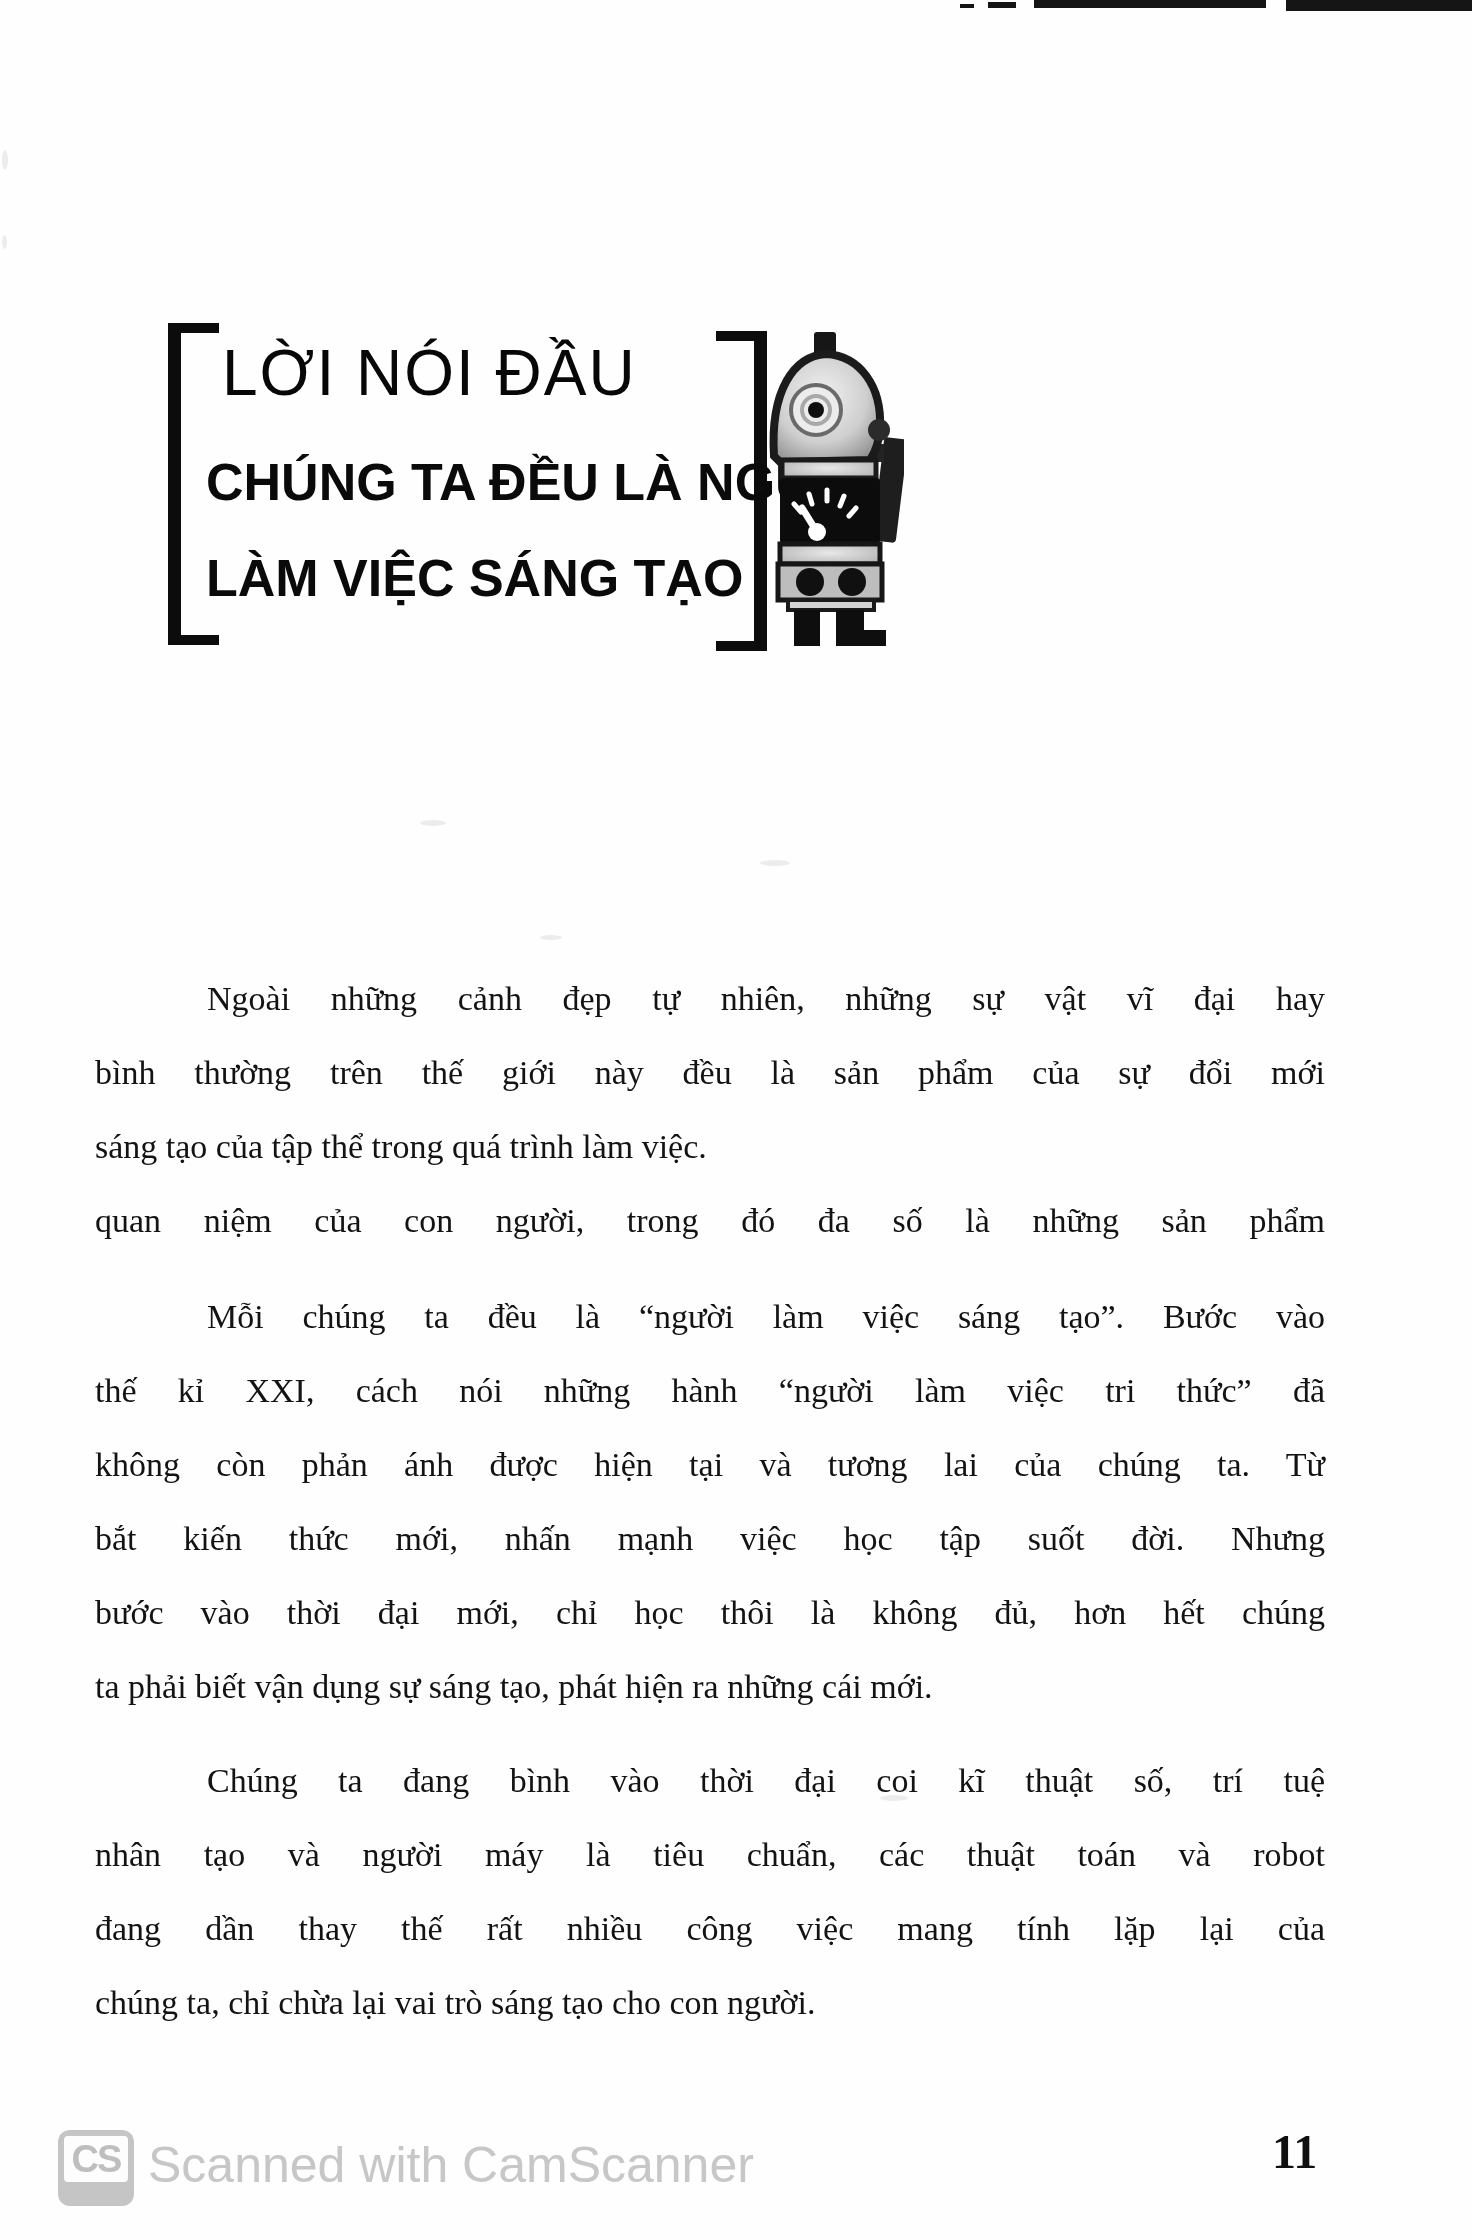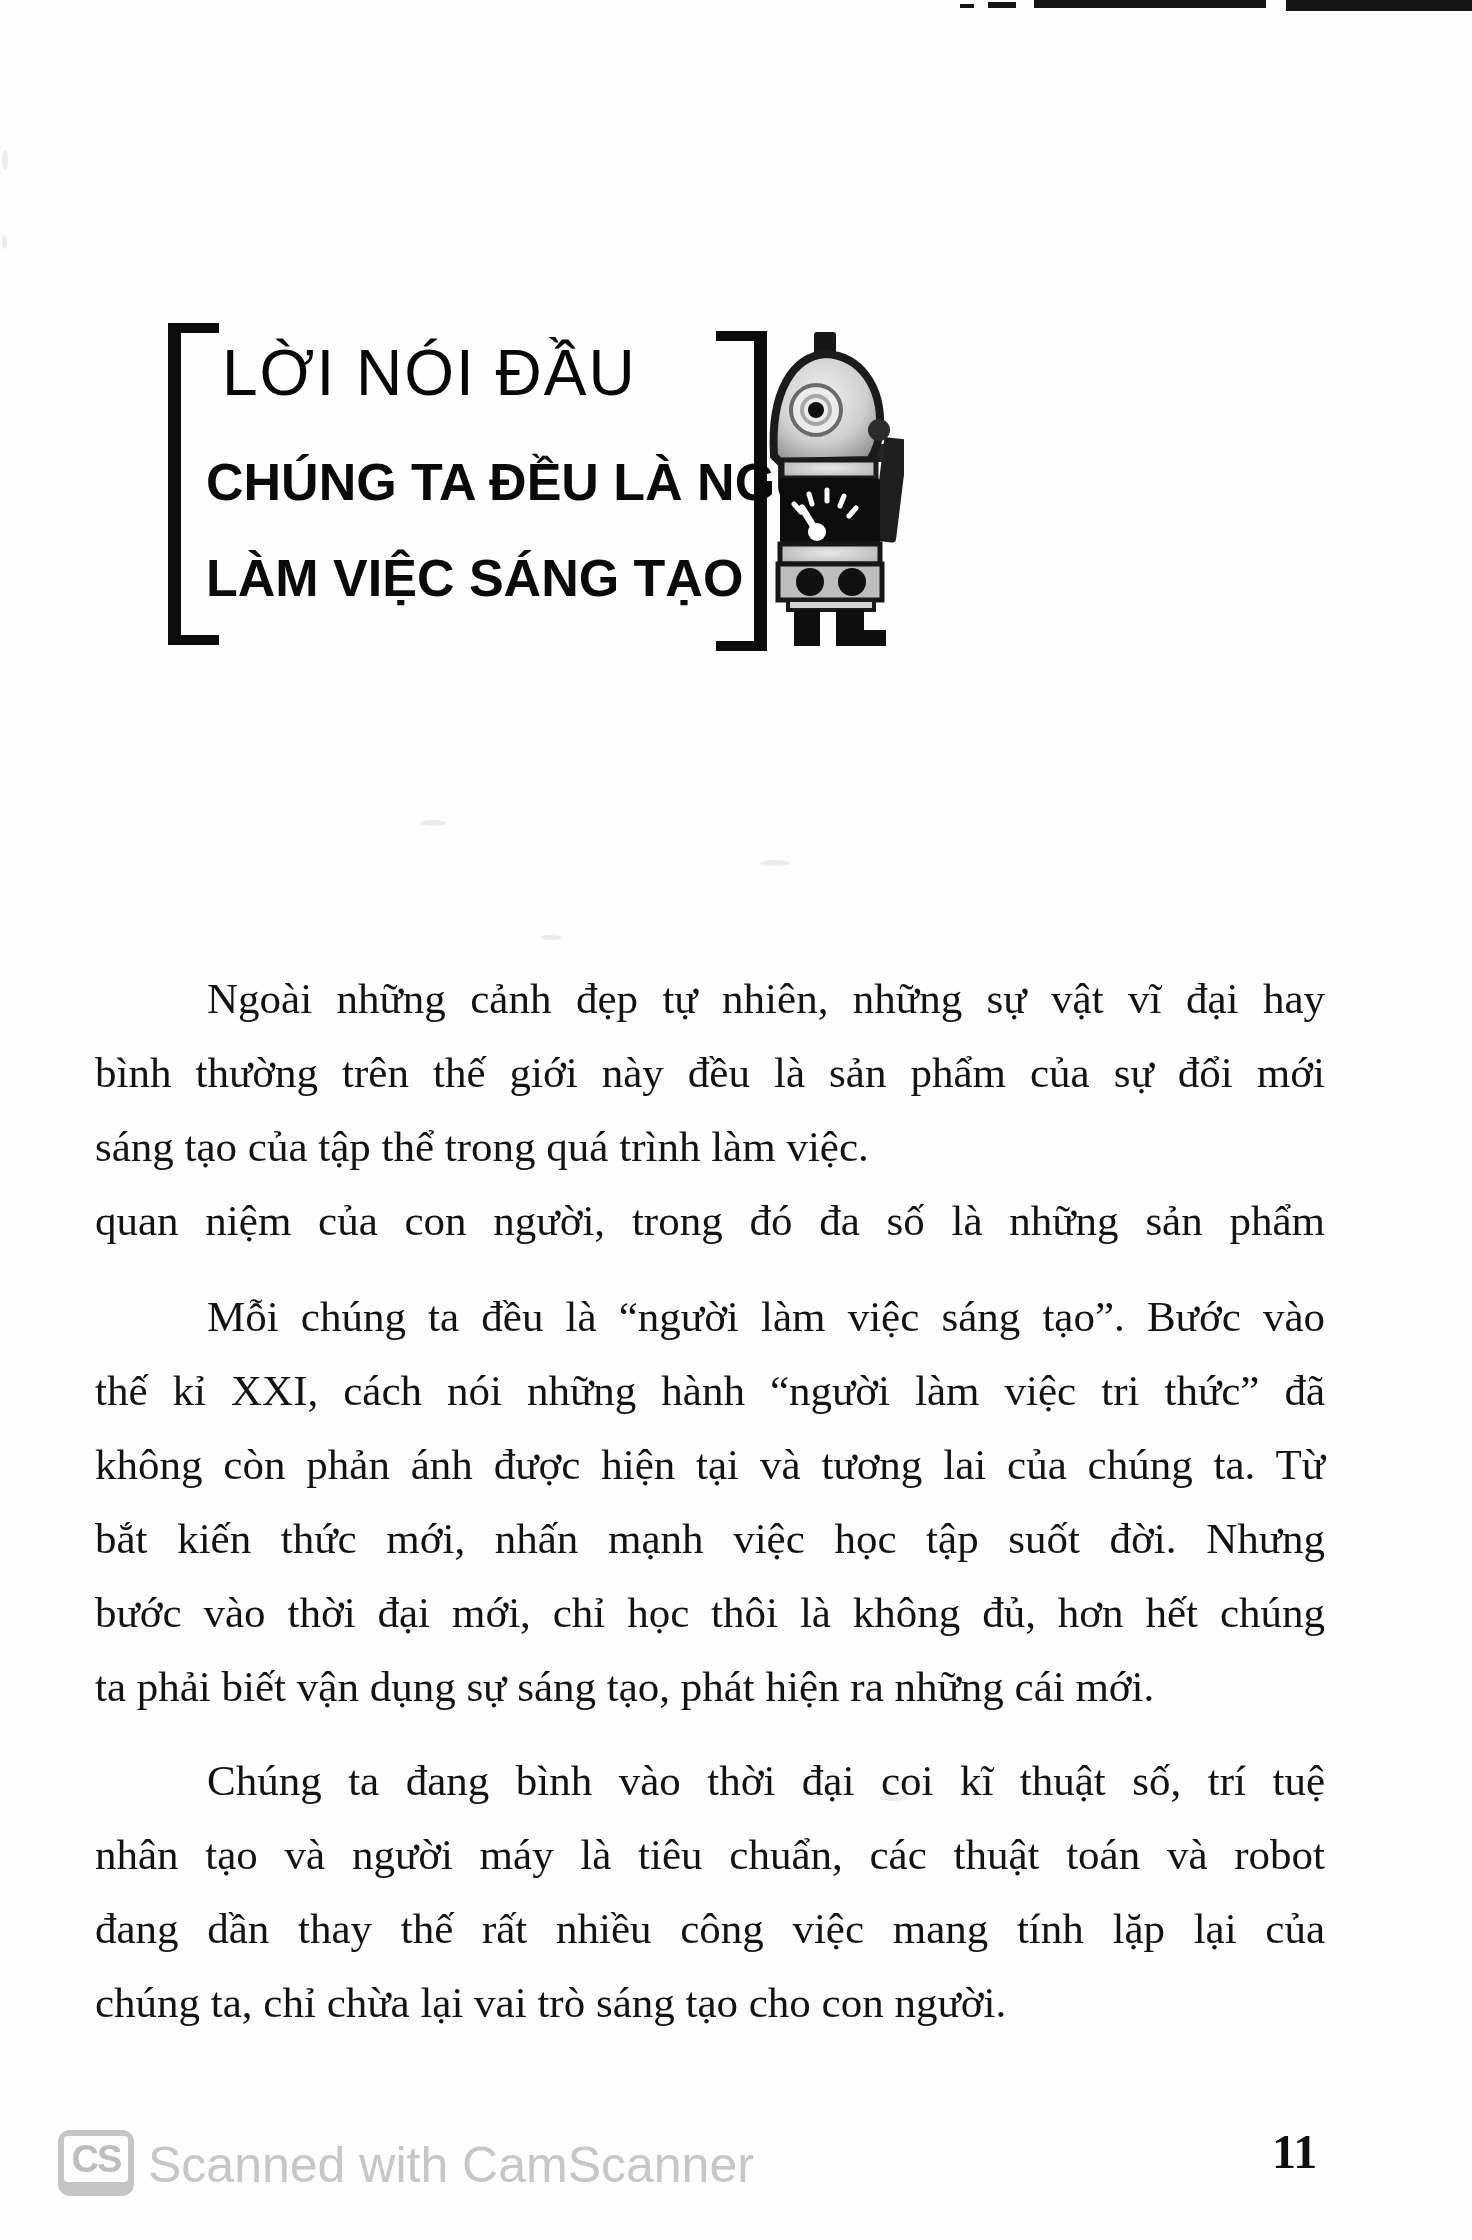--- a/index.html
+++ b/index.html
@@ -68,35 +68,35 @@
   
   .text-block {
     position: absolute;
     left: 95px; top: 962px;
     width: 1230px;
   }
   .para { margin: 0; }
   .para.p1 { margin-bottom: 22px; }
   .para.p2 { margin-bottom: 20px; }
   .line {
-    font-size: 43px;
+    font-size: 34px;
     line-height: 74px;
     height: 74px;
     color: #131313;
     text-align: justify;
     text-align-last: justify;
   }
   .line.first { text-indent: 112px; }
   .line.last { text-align-last: left; }
 
   
   .cs-logo {
     position: absolute;
     left: 58px; top: 2130px;
-    width: 76px; height: 66px;
+    width: 76px; height: 76px;
     background: #c5c5c5;
     border-radius: 12px;
   }
   .cs-logo-inner {
     position: absolute;
     left: 6px; top: 6px;
     width: 64px; height: 46px;
     background: #fdfdfd;
     border-radius: 4px;
     display: flex;

